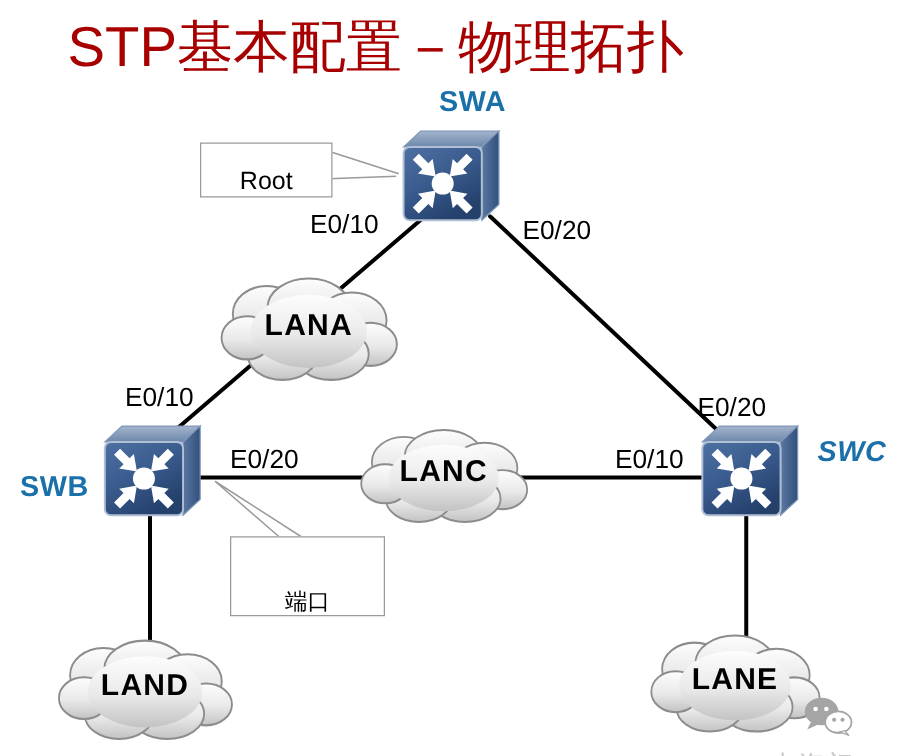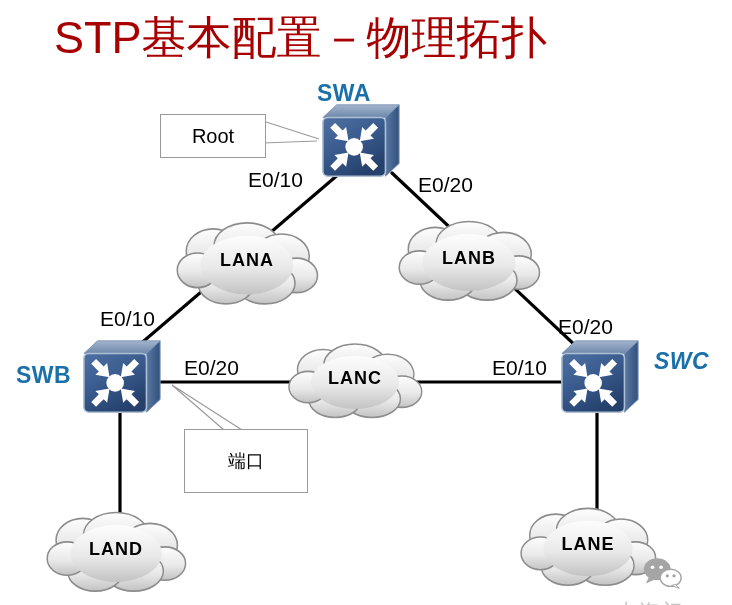--- a/index.html
+++ b/index.html
@@ -17,30 +17,30 @@
   .sw svg{width:100%;height:100%;display:block;}
   .sw-label{
     position:absolute;z-index:5;color:var(--switch-label-color,#1a70a9);
     font-size:23px;font-weight:bold;letter-spacing:0.5px;white-space:nowrap;
   }
   .cloud{position:absolute;z-index:3;}
   .cloud svg{width:100%;height:100%;display:block;}
   .cloud-label{
     position:absolute;left:0;top:0;width:100%;height:100%;
     display:flex;align-items:center;justify-content:center;
-    font-size:18px;font-weight:bold;color:#000;letter-spacing:1px;
+    font-size:24px;font-weight:bold;color:#000;letter-spacing:1px;
     padding-bottom:4px;box-sizing:border-box;
   }
   .port{
     position:absolute;z-index:5;font-size:21px;color:#000;white-space:nowrap;
   }
   .callout{
     position:absolute;z-index:6;background:#fff;
     border:1px solid var(--callout-border-color,#9a9a9a);
-    display:flex;flex-direction:column;align-items:center;justify-content:center;
+    display:flex;flex-direction:column;align-items:center;justify-content:flex-end;
     color:#000;
   }
   .callout-root{left:160px;top:114px;width:104px;height:42px;font-size:20px;}
   .callout-designated{left:184px;top:429px;width:122px;height:62px;font-size:18px;line-height:21px;text-align:center;}
   .watermark{position:absolute;left:616px;top:556px;z-index:7;display:flex;align-items:flex-end;gap:8px;flex-direction:column;}
   .watermark-text{
     font-size:21px;color:var(--watermark-color,#c8c8c8);letter-spacing:2px;white-space:nowrap;
   }
   .hidden-defs{position:absolute;width:0;height:0;overflow:hidden;}
 </style>
@@ -103,21 +103,21 @@
         <g transform="translate(16,72) rotate(-45)">
             <path d="M0,-3.5 L11,-3.5 L11,-8.5 L23,0 L11,8.5 L11,3.5 L0,3.5 Z"></path>
           </g>
         <g transform="translate(60,72) rotate(-135)">
             <path d="M0,-3.5 L11,-3.5 L11,-8.5 L23,0 L11,8.5 L11,3.5 L0,3.5 Z"></path>
           </g>
         <circle cx="38" cy="50" r="9"></circle>
       </g>
     </svg>
   </div>
-  <div class="sw-label" style="left:317px;top:80px;width:88px;text-align:left;">SWA</div>
+  <div class="sw-label" style="left:317px;top:68px;width:88px;text-align:right;">SWA</div>
 
   <div class="sw" style="left:78px;top:334px;">
     <svg viewBox="0 0 90 90">
       <polygon points="6,20 20,7 84,7 70,20" fill="url(#topG)" stroke="#8098b8" stroke-width="1"></polygon>
       <polygon points="70,20 84,7 84,67 70,80" fill="url(#sideG)" stroke="#8098b8" stroke-width="1"></polygon>
       <rect x="6" y="20" width="64" height="60" rx="5" fill="url(#faceG)" stroke="#b0c0d4" stroke-width="1.6"></rect>
       <g fill="#ffffff">
         <g transform="translate(16,28) rotate(45)">
             <path d="M0,-3.5 L11,-3.5 L11,-8.5 L23,0 L11,8.5 L11,3.5 L0,3.5 Z"></path>
           </g>
@@ -127,21 +127,21 @@
         <g transform="translate(16,72) rotate(-45)">
             <path d="M0,-3.5 L11,-3.5 L11,-8.5 L23,0 L11,8.5 L11,3.5 L0,3.5 Z"></path>
           </g>
         <g transform="translate(60,72) rotate(-135)">
             <path d="M0,-3.5 L11,-3.5 L11,-8.5 L23,0 L11,8.5 L11,3.5 L0,3.5 Z"></path>
           </g>
         <circle cx="38" cy="50" r="9"></circle>
       </g>
     </svg>
   </div>
-  <div class="sw-label" style="left:16px;top:362px;">SWB</div>
+  <div class="sw-label" style="left:16px;top:376px;">SWB</div>
 
   <div class="sw" style="left:556px;top:334px;">
     <svg viewBox="0 0 90 90">
       <polygon points="6,20 20,7 84,7 70,20" fill="url(#topG)" stroke="#8098b8" stroke-width="1"></polygon>
       <polygon points="70,20 84,7 84,67 70,80" fill="url(#sideG)" stroke="#8098b8" stroke-width="1"></polygon>
       <rect x="6" y="20" width="64" height="60" rx="5" fill="url(#faceG)" stroke="#b0c0d4" stroke-width="1.6"></rect>
       <g fill="#ffffff">
         <g transform="translate(16,28) rotate(45)">
             <path d="M0,-3.5 L11,-3.5 L11,-8.5 L23,0 L11,8.5 L11,3.5 L0,3.5 Z"></path>
           </g>
@@ -169,35 +169,20 @@
           <ellipse cx="166" cy="70" rx="28" ry="20"></ellipse>
         <ellipse cx="124" cy="79" rx="40" ry="24"></ellipse>
           <ellipse cx="72" cy="80" rx="37" ry="23"></ellipse>
         <ellipse cx="34" cy="64" rx="27" ry="20"></ellipse>
       </g>
       <ellipse cx="100" cy="58" rx="62" ry="34" fill="url(#cloudG)"></ellipse>
     </svg>
     <span class="cloud-label">LANA</span>
   </div>
 
-  <div class="cloud" style="left:394px;top:214px;width:150px;height:92px;">
-    <svg viewBox="0 0 200 110" preserveAspectRatio="none">
-      <g fill="url(#cloudG)" stroke="#8c8c8c" stroke-width="2">
-        <ellipse cx="55" cy="42" rx="36" ry="26"></ellipse>
-          <ellipse cx="100" cy="36" rx="44" ry="27"></ellipse>
-        <ellipse cx="146" cy="48" rx="37" ry="26"></ellipse>
-          <ellipse cx="166" cy="70" rx="28" ry="20"></ellipse>
-        <ellipse cx="124" cy="79" rx="40" ry="24"></ellipse>
-          <ellipse cx="72" cy="80" rx="37" ry="23"></ellipse>
-        <ellipse cx="34" cy="64" rx="27" ry="20"></ellipse>
-      </g>
-      <ellipse cx="100" cy="58" rx="62" ry="34" fill="url(#cloudG)"></ellipse>
-    </svg>
-    <span class="cloud-label">LANB</span>
-  </div>
 
   <div class="cloud" style="left:284px;top:337px;width:142px;height:86px;">
     <svg viewBox="0 0 200 110" preserveAspectRatio="none">
       <g fill="url(#cloudG)" stroke="#8c8c8c" stroke-width="2">
         <ellipse cx="55" cy="42" rx="36" ry="26"></ellipse>
           <ellipse cx="100" cy="36" rx="44" ry="27"></ellipse>
         <ellipse cx="146" cy="48" rx="37" ry="26"></ellipse>
           <ellipse cx="166" cy="70" rx="28" ry="20"></ellipse>
         <ellipse cx="124" cy="79" rx="40" ry="24"></ellipse>
           <ellipse cx="72" cy="80" rx="37" ry="23"></ellipse>

